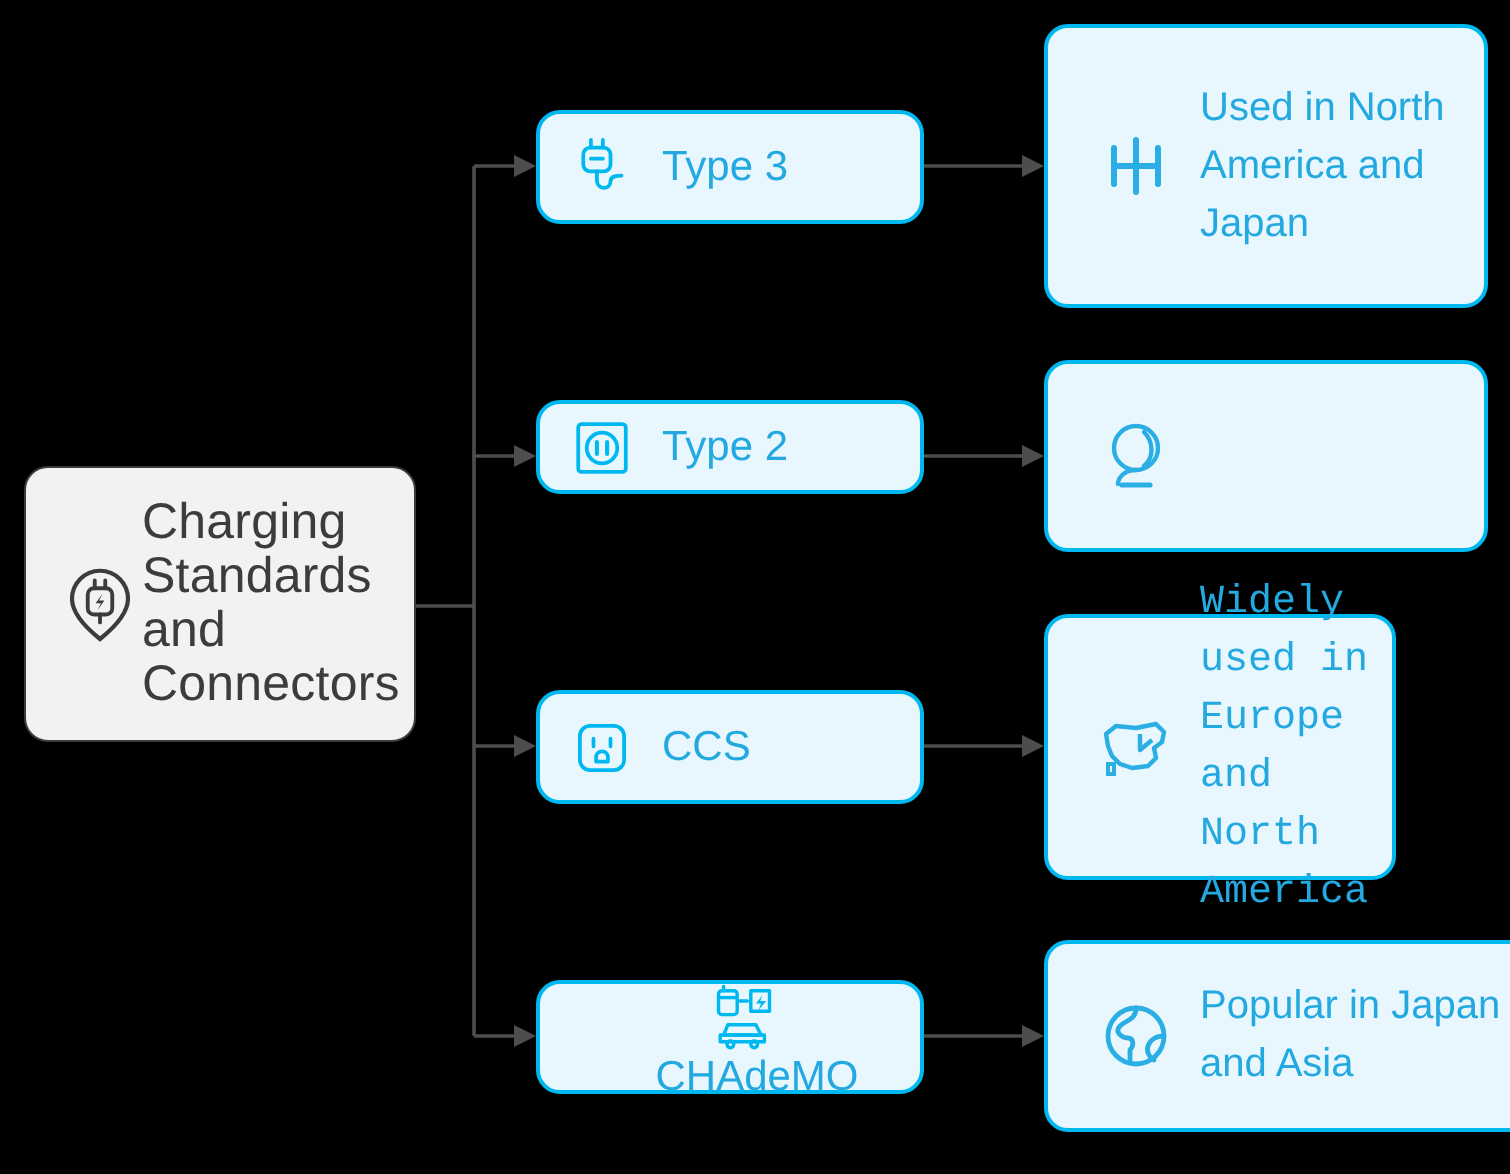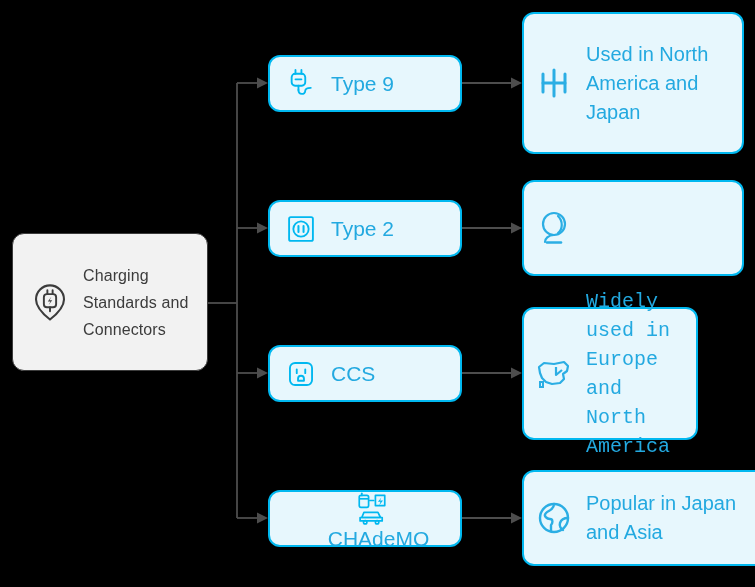--- a/index.html
+++ b/index.html
@@ -31,23 +31,22 @@
     align-items: center;
     padding-left: 16px;
   }
   .root-icon {
     width: 42px;
     height: 42px;
     flex: 0 0 42px;
     display: block;
   }
   .root-label {
-    margin-left: 12px;
     color: #3C3C3C;
-    font-size: 16px;
+    font-size: 25px;
     line-height: 27px;
     letter-spacing: .1px;
   }
 
   
   .branch-node {
     position: absolute;
     background: #E7F7FD;
     border: 2.4px solid #00B8F0;
     border-radius: 12px;
@@ -72,21 +71,21 @@
 
   
   .desc-node {
     position: absolute;
     background: #E7F7FD;
     border: 2.4px solid #00B8F0;
     border-radius: 12px;
     box-sizing: border-box;
     display: flex;
     align-items: center;
-    padding-left: 10px;
+    padding-left: 24px;
   }
   .desc-icon {
     width: 40px;
     height: 40px;
     flex: 0 0 40px;
     display: block;
   }
   .desc-label {
     margin-left: 12px;
     color: #23A9E0;
@@ -161,24 +160,24 @@
   </div>
 
   <div class="branch-node" style="left:268px; top:55px; width:194px; height:57px;">
     <svg class="branch-icon" viewBox="0 0 40 40">
       <rect x="9" y="8" width="16" height="14" rx="4" fill="none" stroke="#00B8F0" stroke-width="2.2"></rect>
       <path d="M13.5 8 L13.5 3.5 M20.5 8 L20.5 3.5" stroke="#00B8F0" stroke-width="2.2" stroke-linecap="round"></path>
       <path d="M13.5 14.5 L20.5 14.5" stroke="#00B8F0" stroke-width="2.2" stroke-linecap="round"></path>
       <path d="M17 22 L17 27" stroke="#00B8F0" stroke-width="2.2" stroke-linecap="round"></path>
       <path d="M17 27 C17 33 25 33 25 28 C25 24.5 29 24.5 31.5 24.5" fill="none" stroke="#00B8F0" stroke-width="2.2" stroke-linecap="round"></path>
     </svg>
-    <div class="branch-label">Type 9</div>
-  </div>
-
-  <div class="branch-node" style="left:268px; top:200px; width:194px; height:57px;">
+    <div class="branch-label">Type 3</div>
+  </div>
+
+  <div class="branch-node" style="left:268px; top:200px; width:194px; height:47px;">
     <svg class="branch-icon" viewBox="0 0 40 40">
       <rect x="6" y="6" width="28" height="28" rx="2" fill="none" stroke="#00B8F0" stroke-width="2.2"></rect>
       <circle cx="20" cy="20" r="9" fill="none" stroke="#00B8F0" stroke-width="2.2"></circle>
       <path d="M17 16.5 L17 23.5 M23 16.5 L23 23.5" stroke="#00B8F0" stroke-width="2.4" stroke-linecap="round"></path>
     </svg>
     <div class="branch-label">Type 2</div>
   </div>
 
   <div class="branch-node" style="left:268px; top:345px; width:194px; height:57px;">
     <svg class="branch-icon" viewBox="0 0 40 40">

